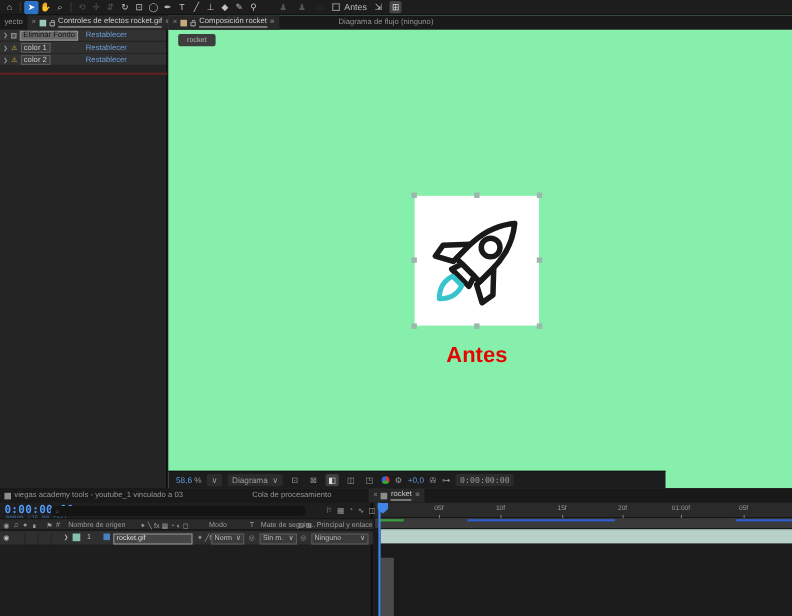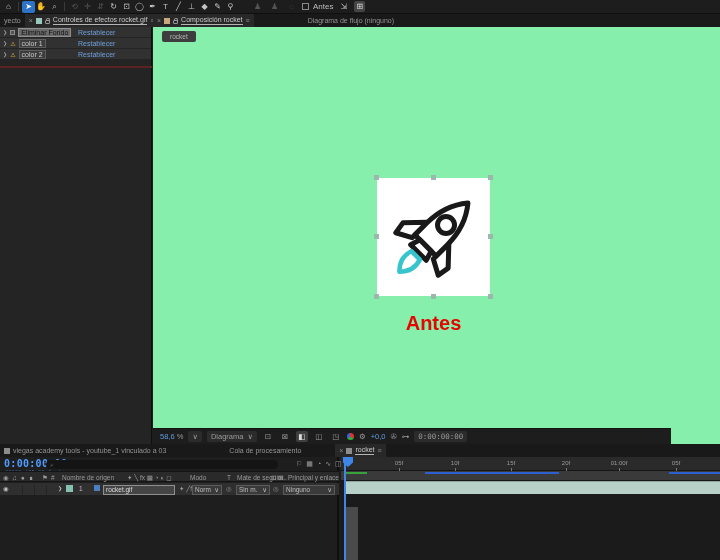--- a/index.html
+++ b/index.html
@@ -43,21 +43,21 @@
   
   .comppanel{position:absolute;left:153px;top:14px;width:567px;height:430px;background:#86efac}
   .breadcrumb{position:absolute;left:9px;top:17px;background:#3d3d3d;border-radius:2px;padding:2px 8px;font-size:6.5px;color:#b5b5b5}
   .stage{position:absolute;left:224px;top:164px;width:113px;height:118px;background:#ffffff;display:flex;align-items:center;justify-content:center}
   .handle{position:absolute;width:5px;height:5px;background:#9cb8ac}
   .h-tl{left:-3px;top:-3px}.h-tm{left:50%;margin-left:-3px;top:-3px}.h-tr{right:-3px;top:-3px}
   .h-ml{left:-3px;top:50%;margin-top:-3px}.h-mr{right:-3px;top:50%;margin-top:-3px}
   .h-bl{left:-3px;bottom:-3px}.h-bm{left:50%;margin-left:-3px;bottom:-3px}.h-br{right:-3px;bottom:-3px}
   .caption{position:absolute;left:224px;top:298px;width:113px;text-align:center;font-weight:bold;font-size:20px;color:#e60500}
 
-  .statusbar{position:absolute;left:0;top:414px;width:518px;height:16px;background:#1d1d1d;border-top:1px solid #131313;display:flex;align-items:center;gap:5px;padding:0 7px;font-size:7.5px;color:#9a9a9a}
+  .statusbar{position:absolute;left:0;top:414px;width:452px;height:16px;background:#1d1d1d;border-top:1px solid #131313;display:flex;align-items:center;gap:5px;padding:0 7px;font-size:7.5px;color:#9a9a9a}
   .sbbox{background:#2b2b2b;border-radius:2px;padding:1px 4px;display:flex;gap:4px;align-items:center;height:11px}
   .bluetxt{color:#5f9bde}
   .viewicon{width:12px;height:11px;display:flex;align-items:center;justify-content:center;color:#9a9a9a;font-size:7.5px}
   .viewicon.active{background:#3f3f3f;border-radius:2px;color:#ddd}
   .rgbdot{width:7px;height:7px;border-radius:50%;background:conic-gradient(#d33 0 33%,#3a3 33% 66%,#36d 66% 100%)}
   .mono{font-family:"DejaVu Sans Mono",monospace}
 
   
   .timeline{position:absolute;left:0;top:444px;width:720px;height:116px;background:#1c1c1c}
   .tl-left{position:absolute;left:0;top:13px;width:339px;bottom:0;background:#1e1e1e;border-right:2px solid #0f0f0f}

